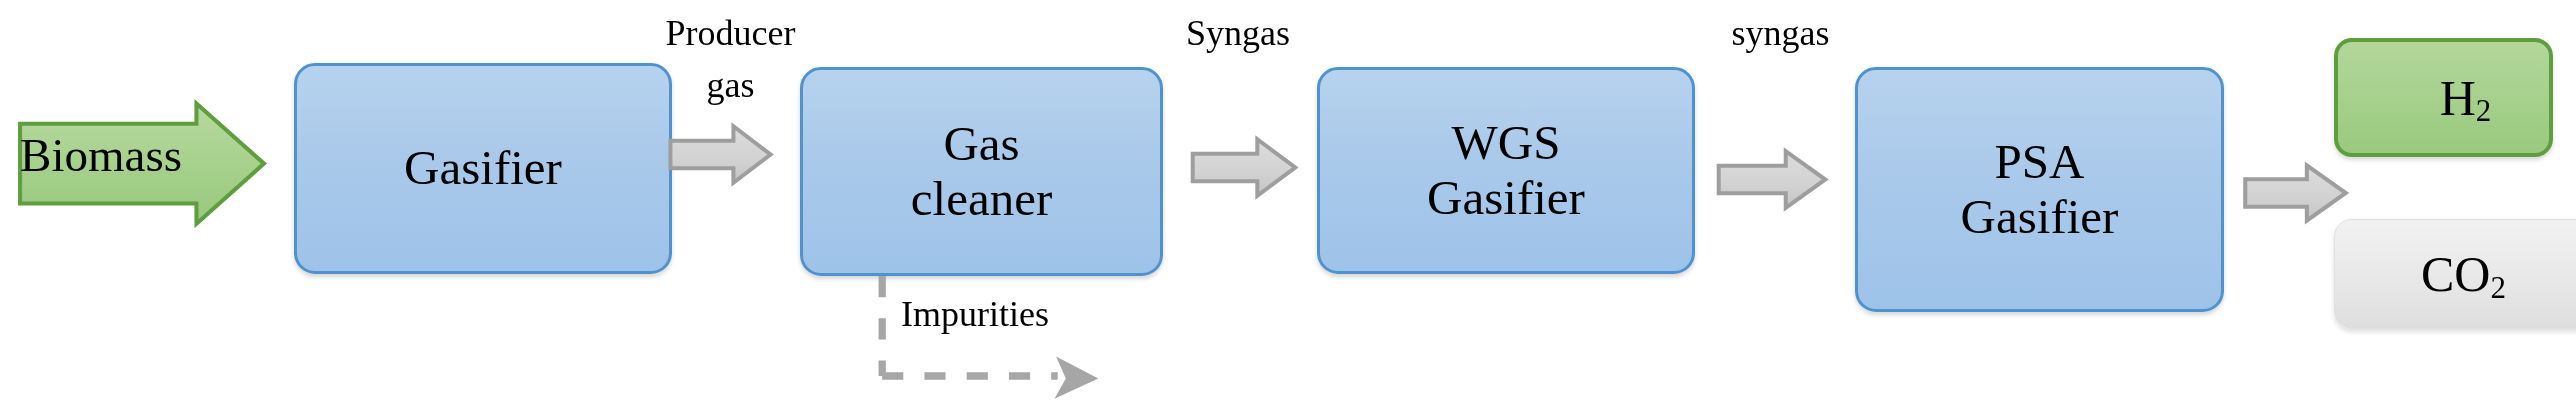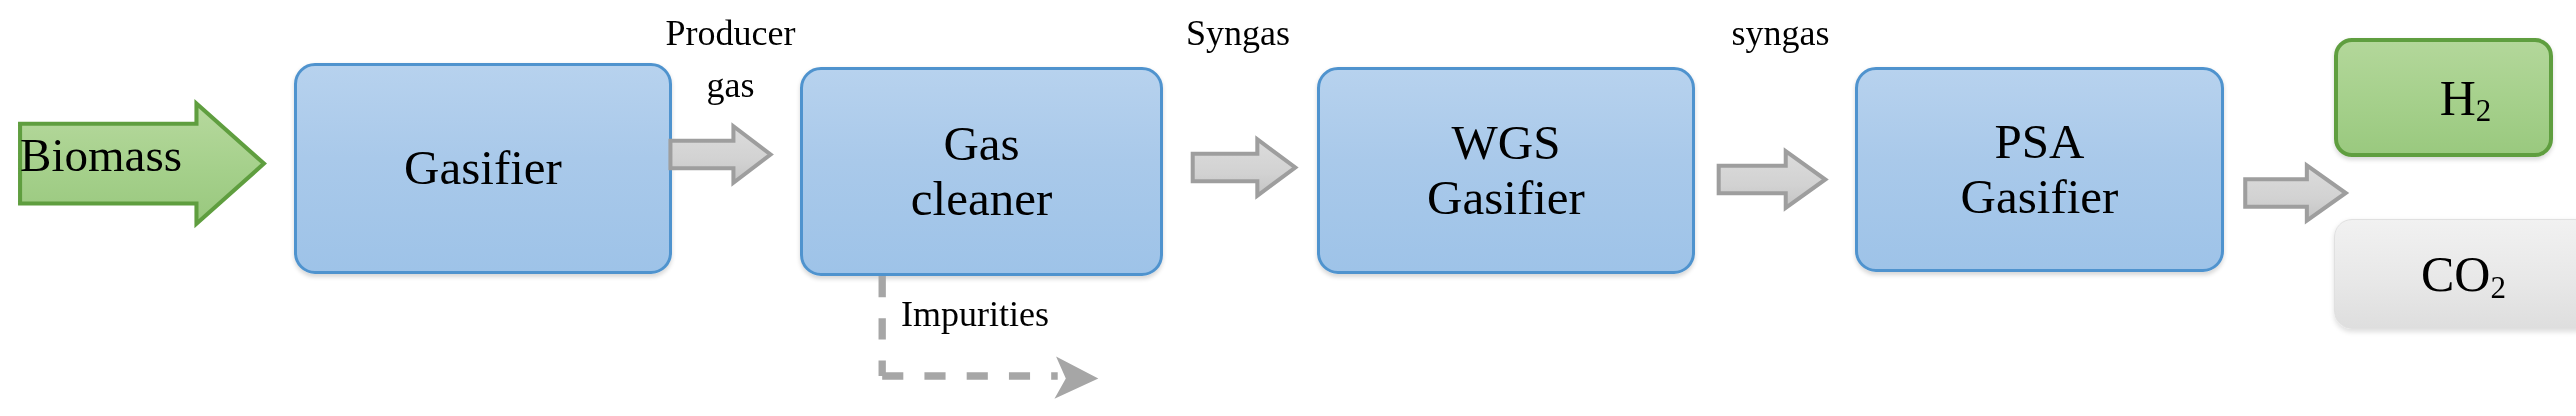--- a/index.html
+++ b/index.html
@@ -159,21 +159,21 @@
     <defs>
       <linearGradient id="grayGrad3" x1="0" y1="0" x2="0" y2="1">
         <stop offset="0%" stop-color="#dcdcdc"></stop>
         <stop offset="60%" stop-color="#d2d2d2"></stop>
         <stop offset="100%" stop-color="#c4c4c4"></stop>
       </linearGradient>
     </defs>
     <polygon points="4,22 87,22 87,4 136,39 87,74 87,56 4,56" fill="url(#grayGrad3)" stroke="#9e9e9e" stroke-width="5" stroke-linejoin="miter"></polygon>
   </svg>
 
-  <div class="node process-box" style="left:1855px; top:67px; width:369px; height:205px; flex-direction:column;">
+  <div class="node process-box" style="left:1855px; top:67px; width:369px; height:245px; flex-direction:column;">
     <span>PSA</span>
     <span>Gasifier</span>
   </div>
 
   <svg class="arrow-svg" style="left:2242px; top:162px; width:107px; height:62px;" viewBox="0 0 132 76">
     <defs>
       <linearGradient id="grayGrad4" x1="0" y1="0" x2="0" y2="1">
         <stop offset="0%" stop-color="#dcdcdc"></stop>
         <stop offset="60%" stop-color="#d2d2d2"></stop>
         <stop offset="100%" stop-color="#c4c4c4"></stop>

